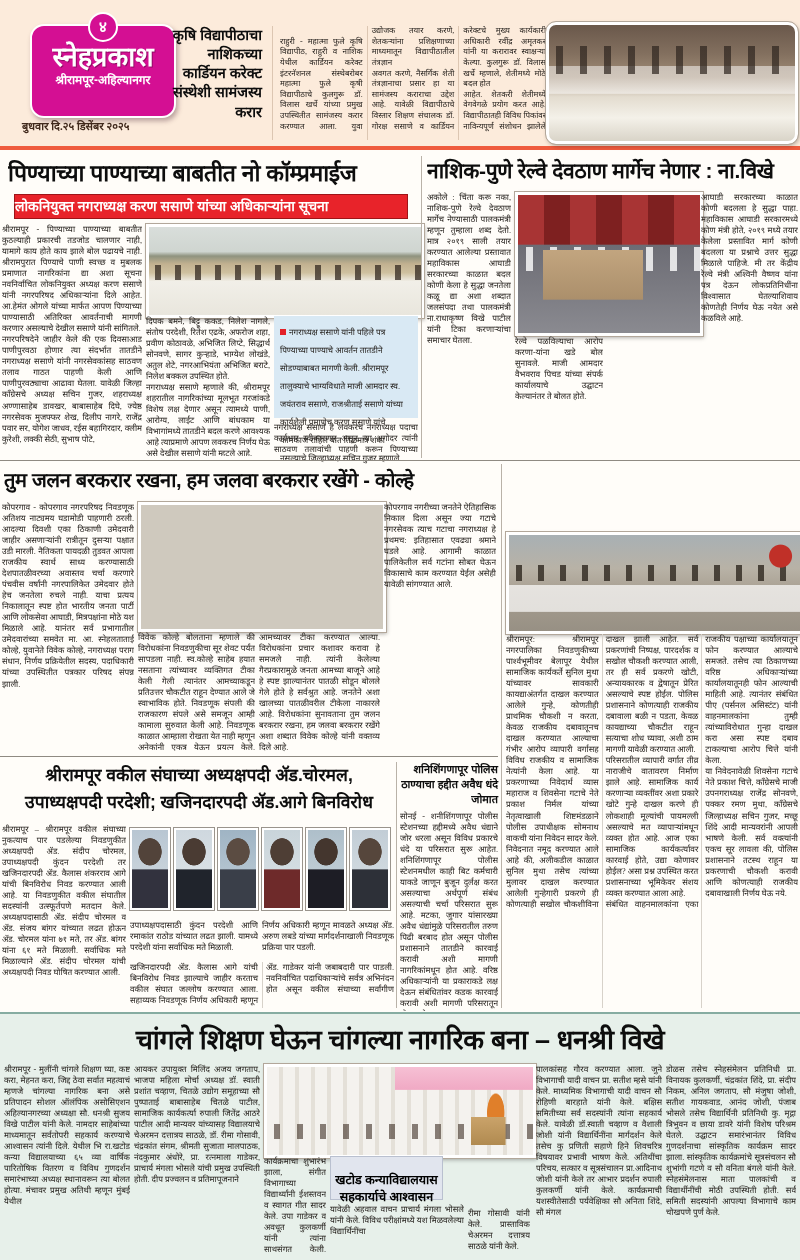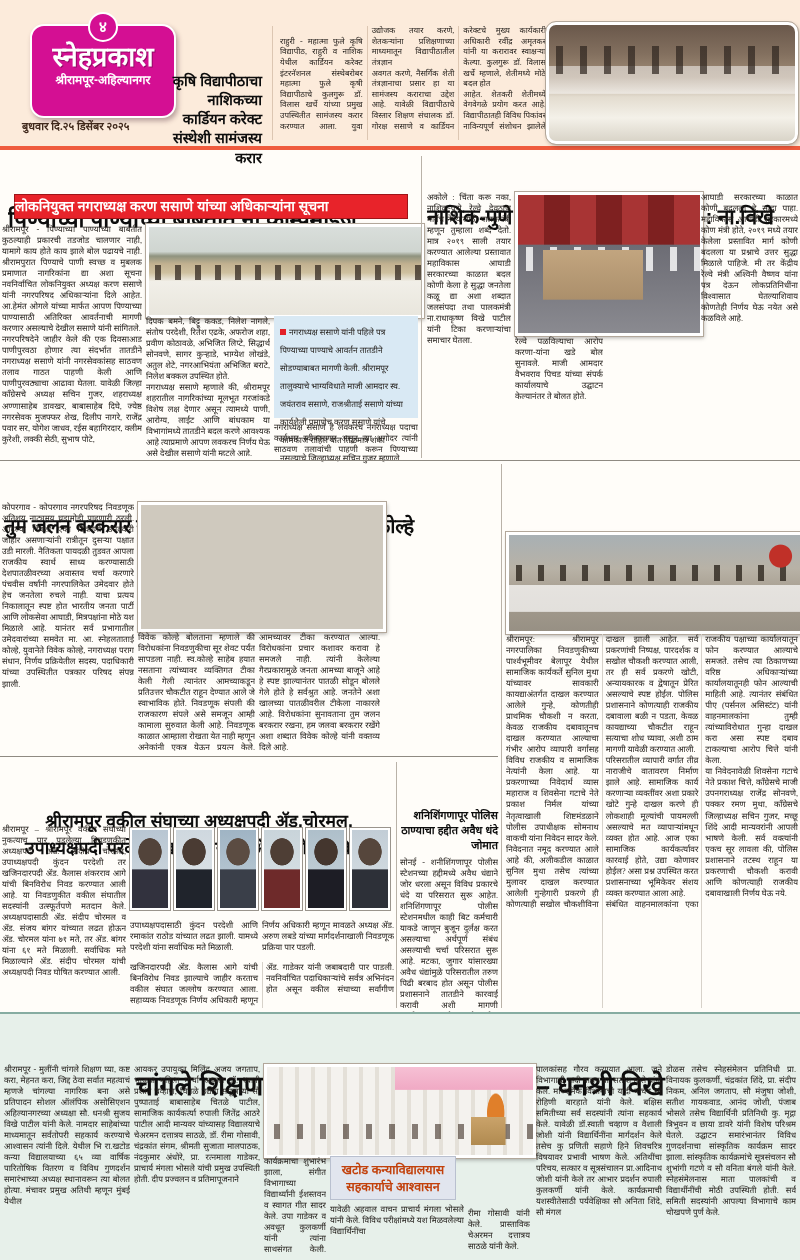--- a/index.html
+++ b/index.html
@@ -1,21 +1,21 @@
 <!DOCTYPE html>
 <html><head>
 <meta charset="utf-8">
 <style>
   html,body{margin:0;padding:0;background:#888;}
   #page{position:relative;width:800px;height:1260px;background:#fffdf9;margin:0 auto;
         font-family:"Liberation Serif",serif;color:#1c1c1c;overflow:hidden;}
   .abs{position:absolute;}
   .txt{font-size:8.3px;line-height:1.33;text-align:justify;overflow:hidden;
        white-space:pre-line;color:#201c18;}
-  .hl{font-family:"Liberation Sans",sans-serif;font-weight:800;color:#0d0d0d;margin-top:46px;}
+  .hl{font-family:"Liberation Sans",sans-serif;font-weight:800;color:#0d0d0d;}
   .nowrap{white-space:nowrap;overflow:hidden;}
   .vrule{width:1px;background:#b9b2a8;}
   .hrule{height:1px;background:#8f8a82;}
 
   
   .topstrip{left:0;top:0;width:800px;height:146px;background:#fcebdb;
             border-bottom:4px solid #ef5b3d;}
   .mast{left:30px;top:24px;width:142px;height:90px;background:#d40f93;
         border:2px solid #fff;border-radius:14px;box-shadow:2px 3px 5px rgba(60,20,40,.35);
         text-align:center;}
@@ -120,23 +120,23 @@
   .bottom{left:0;top:1012px;width:800px;height:248px;background:#e7f0ea;
         border-top:2px solid #86aca1;}
   .e-hl{left:0;top:1020px;width:800px;text-align:center;font-size:27px;letter-spacing:-.3px;}
   .ph6{left:264px;top:1064px;width:266px;height:88px;
     background:
       linear-gradient(#caa36a,#b08a50) 88% 84%/13% 32% no-repeat,
       radial-gradient(ellipse 9px 20px at 86% 52%, #e07f2a 92%, rgba(0,0,0,0)),
       repeating-linear-gradient(90deg, transparent 0 7px, rgba(60,45,35,.6) 7px 13px, transparent 13px 23px) 0 78%/auto 15px repeat-x,
       linear-gradient(#f6c0d4,#f0a9c4) 100% 0/52% 26% no-repeat,
       repeating-linear-gradient(90deg,#f4f2ee 0 12px,#e4e0d8 12px 16px);}
-  .graybox{left:330px;top:1156px;width:126px;height:44px;background:#e1e5ee;
-        border:1px solid #b9c0cf;text-align:center;padding-top:5px;box-sizing:border-box;
-        font:800 12.5px/1.35 "Liberation Sans",sans-serif;color:#c2410c;}
+  .graybox{left:330px;top:1156px;width:113px;height:44px;background:#e1e5ee;
+        border:1px solid #b9c0cf;text-align:center;padding-top:15px;box-sizing:border-box;
+        font:800 12.5px/1.35 "Liberation Sans",sans-serif;color:#000000;}
 </style>
 </head>
 <body>
 
 <div id="page">
 
   <div class="abs topstrip">
     <div class="abs mast">
       <div class="mast-circle">४</div>
       <div class="mast-title">स्नेहप्रकाश</div>
@@ -171,20 +171,21 @@
   <div class="abs txt" style="left:515px;top:336px;width:88px;height:120px;">रेल्वे पळविल्याचा आरोप करणा-यांना खडे बोल सुनावले. माजी आमदार वैभवराव पिचड यांच्या संपर्क कार्यालयाचे उद्घाटन केल्यानंतर ते बोलत होते.</div>
   <div class="abs txt" style="left:701px;top:192px;width:97px;height:264px;">आघाडी सरकारच्या काळात कोणी बदलला हे सुद्धा पाहा. महाविकास आघाडी सरकारमध्ये कोण मंत्री होते, २०१९ मध्ये तयार केलेला प्रस्तावित मार्ग कोणी बदलला या प्रश्नाचे उत्तर सुद्धा मिळाले पाहिजे. मी तर केंद्रीय रेल्वे मंत्री अश्विनी वैष्णव यांना पत्र देऊन लोकप्रतिनिधींना विश्वासात घेतल्याशिवाय कोणतेही निर्णय घेऊ नयेत असे कळविले आहे.</div>
 
   <div class="abs hrule" style="left:0;top:460px;width:800px;"></div>
 
   <div class="abs k-hl hl nowrap">तुम जलन बरकरार रखना, हम जलवा बरकरार रखेंगे - कोल्हे</div>
   <div class="abs txt" style="left:2px;top:502px;width:132px;height:250px;">कोपरगाव - कोपरगाव नगरपरिषद निवडणूक अतिशय नाट्यमय घडामोडी पाहणारी ठरली. आदल्या दिवशी एका ठिकाणी उमेदवारी जाहीर असणाऱ्यांनी रात्रीतून दुसऱ्या पक्षात उडी मारली. नैतिकता पायदळी तुडवत आपला राजकीय स्वार्थ साध्य करण्यासाठी देशपातळीवरच्या अवास्तव चर्चा करणारे पंचवीस वर्षांनी नगरपालिकेत उमेदवार होते हेच जनतेला रुचले नाही. याचा प्रत्यय निकालातून स्पष्ट होत भारतीय जनता पार्टी आणि लोकसेवा आघाडी, मित्रपक्षांना मोठे यश मिळाले आहे. यानंतर सर्व प्रभागातील उमेदवारांच्या समवेत मा. आ. स्नेहलताताई कोल्हे, युवानेते विवेक कोल्हे, नगराध्यक्ष पराग संधान, निर्णय प्रक्रियेतील सदस्य, पदाधिकारी यांच्या उपस्थितीत पत्रकार परिषद संपन्न झाली.</div>
   <div class="abs photo ph4"></div>
   <div class="abs txt" style="left:138px;top:632px;width:117px;height:120px;">विवेक कोल्हे बोलताना म्हणाले की विरोधकांना निवडणुकीचा सूर शेवट पर्यंत सापडला नाही. स्व.कोल्हे साहेब हयात नसताना त्यांच्यावर व्यक्तिगत टीका केली गेली त्यानंतर आमच्याकडून प्रतिउत्तर चौकटीत राहून देण्यात आले जे स्वाभाविक होते. निवडणूक संपली की राजकारण संपले असे समजून आम्ही कामाला सुरुवात केली आहे. निवडणूक काळात आम्हाला रोखता येत नाही म्हणून अनेकांनी एकत्र येऊन प्रयत्न केले. विरोधकांनी खालच्या पातळीवर जाऊन</div>
   <div class="abs txt" style="left:259px;top:632px;width:121px;height:120px;">आमच्यावर टीका करण्यात आल्या. विरोधकांना प्रचार कशावर करावा हे समजले नाही. त्यांनी केलेल्या गैरप्रकारामुळे जनता आमच्या बाजूने आहे हे स्पष्ट झाल्यानंतर पातळी सोडून बोलले गेले होते हे सर्वश्रुत आहे. जनतेने अशा खालच्या पातळीवरील टीकेला नाकारले आहे. विरोधकांना सुनावताना तुम जलन बरकरार रखना, हम जलवा बरकरार रखेंगे अशा शब्दात विवेक कोल्हे यांनी वक्तव्य दिले आहे.</div>
+  <div class="abs txt" style="left:384px;top:502px;width:112px;height:250px;">कोपरगाव नगरीच्या जनतेने ऐतिहासिक निकाल दिला असून ज्या गटाचे नगरसेवक त्याच गटाचा नगराध्यक्ष हे प्रथमच: इतिहासात एवढ्या श्रमाने घडले आहे. आगामी काळात पालिकेतील सर्व गटांना सोबत घेऊन विकासाचे काम करण्यात येईल असेही यावेळी सांगण्यात आले.</div>
   <div class="abs vrule" style="left:501px;top:464px;height:544px;"></div>
 
   <div class="abs photo ph5"></div>
   <div class="abs m-cols txt">श्रीरामपूर: श्रीरामपूर नगरपालिका निवडणुकीच्या पार्श्वभूमीवर बेलापूर येथील सामाजिक कार्यकर्ते सुनिल मुथा यांच्यावर सावकारी कायद्याअंतर्गत दाखल करण्यात आलेले गुन्हे, कोणतीही प्राथमिक चौकशी न करता, केवळ राजकीय दबावातूनच दाखल करण्यात आल्याचा गंभीर आरोप व्यापारी वर्गासह विविध राजकीय व सामाजिक नेत्यांनी केला आहे. या प्रकरणाच्या निवेदार्थ व्यास महाराज व शिवसेना गटाचे नेते प्रकाश निर्मल यांच्या नेतृत्वाखाली शिष्टमंडळाने पोलीस उपाधीक्षक सोमनाथ वाकची यांना निवेदन सादर केले.
 निवेदनात नमूद करण्यात आले आहे की, अलीकडील काळात सुनिल मुथा तसेच त्यांच्या मुलावर दाखल करण्यात आलेली गुन्हेगारी प्रकरणे ही कोणत्याही सखोल चौकशीविना दाखल झाली आहेत. सर्व प्रकरणांची निष्पक्ष, पारदर्शक व सखोल चौकशी करण्यात आली, तर ही सर्व प्रकरणे खोटी, अन्यायकारक व द्वेषातून प्रेरित असल्याचे स्पष्ट होईल. पोलिस प्रशासनाने कोणत्याही राजकीय दबावाला बळी न पडता, केवळ कायद्याच्या चौकटीत राहून सत्याचा शोध घ्यावा, अशी ठाम मागणी यावेळी करण्यात आली.
 परिसरातील व्यापारी वर्गात तीव्र नाराजीचे वातावरण निर्माण झाले आहे. सामाजिक कार्य करणाऱ्या व्यक्तींवर अशा प्रकारे खोटे गुन्हे दाखल करणे ही लोकशाही मूल्यांची पायमल्ली असल्याचे मत व्यापाऱ्यांमधून व्यक्त होत आहे. आज एका सामाजिक कार्यकर्त्यावर कारवाई होते, उद्या कोणावर होईल? असा प्रश्न उपस्थित करत प्रशासनाच्या भूमिकेवर संशय व्यक्त करण्यात आला आहे.
 संबंधित वाहनमालकांना एका राजकीय पक्षाच्या कार्यालयातून फोन करण्यात आल्याचे समजते. तसेच त्या ठिकाणच्या वरिष्ठ अधिकाऱ्यांच्या कार्यालयातूनही फोन आल्याची माहिती आहे. त्यानंतर संबंधित पीए (पर्सनल असिस्टंट) यांनी वाहनमालकांना तुम्ही त्यांच्याविरोधात गुन्हा दाखल करा असा स्पष्ट दबाव टाकल्याचा आरोप चित्ते यांनी केला.
 या निवेदनावेळी शिवसेना गटाचे नेते प्रकाश चित्ते, काँग्रेसचे माजी उपनगराध्यक्ष राजेंद्र सोनवणे, पक्कर रमण मुथा, काँग्रेसचे जिल्हाध्यक्ष सचिन गुजर, मच्छू शिंदे आदी मान्यवरांनी आपली भाषणे केली. सर्व वक्त्यांनी एकच सूर लावला की, पोलिस प्रशासनाने तटस्थ राहून या प्रकरणाची चौकशी करावी आणि कोणत्याही राजकीय दबावाखाली निर्णय घेऊ नये.</div>
 
   <div class="abs hrule" style="left:0;top:756px;width:498px;"></div>

